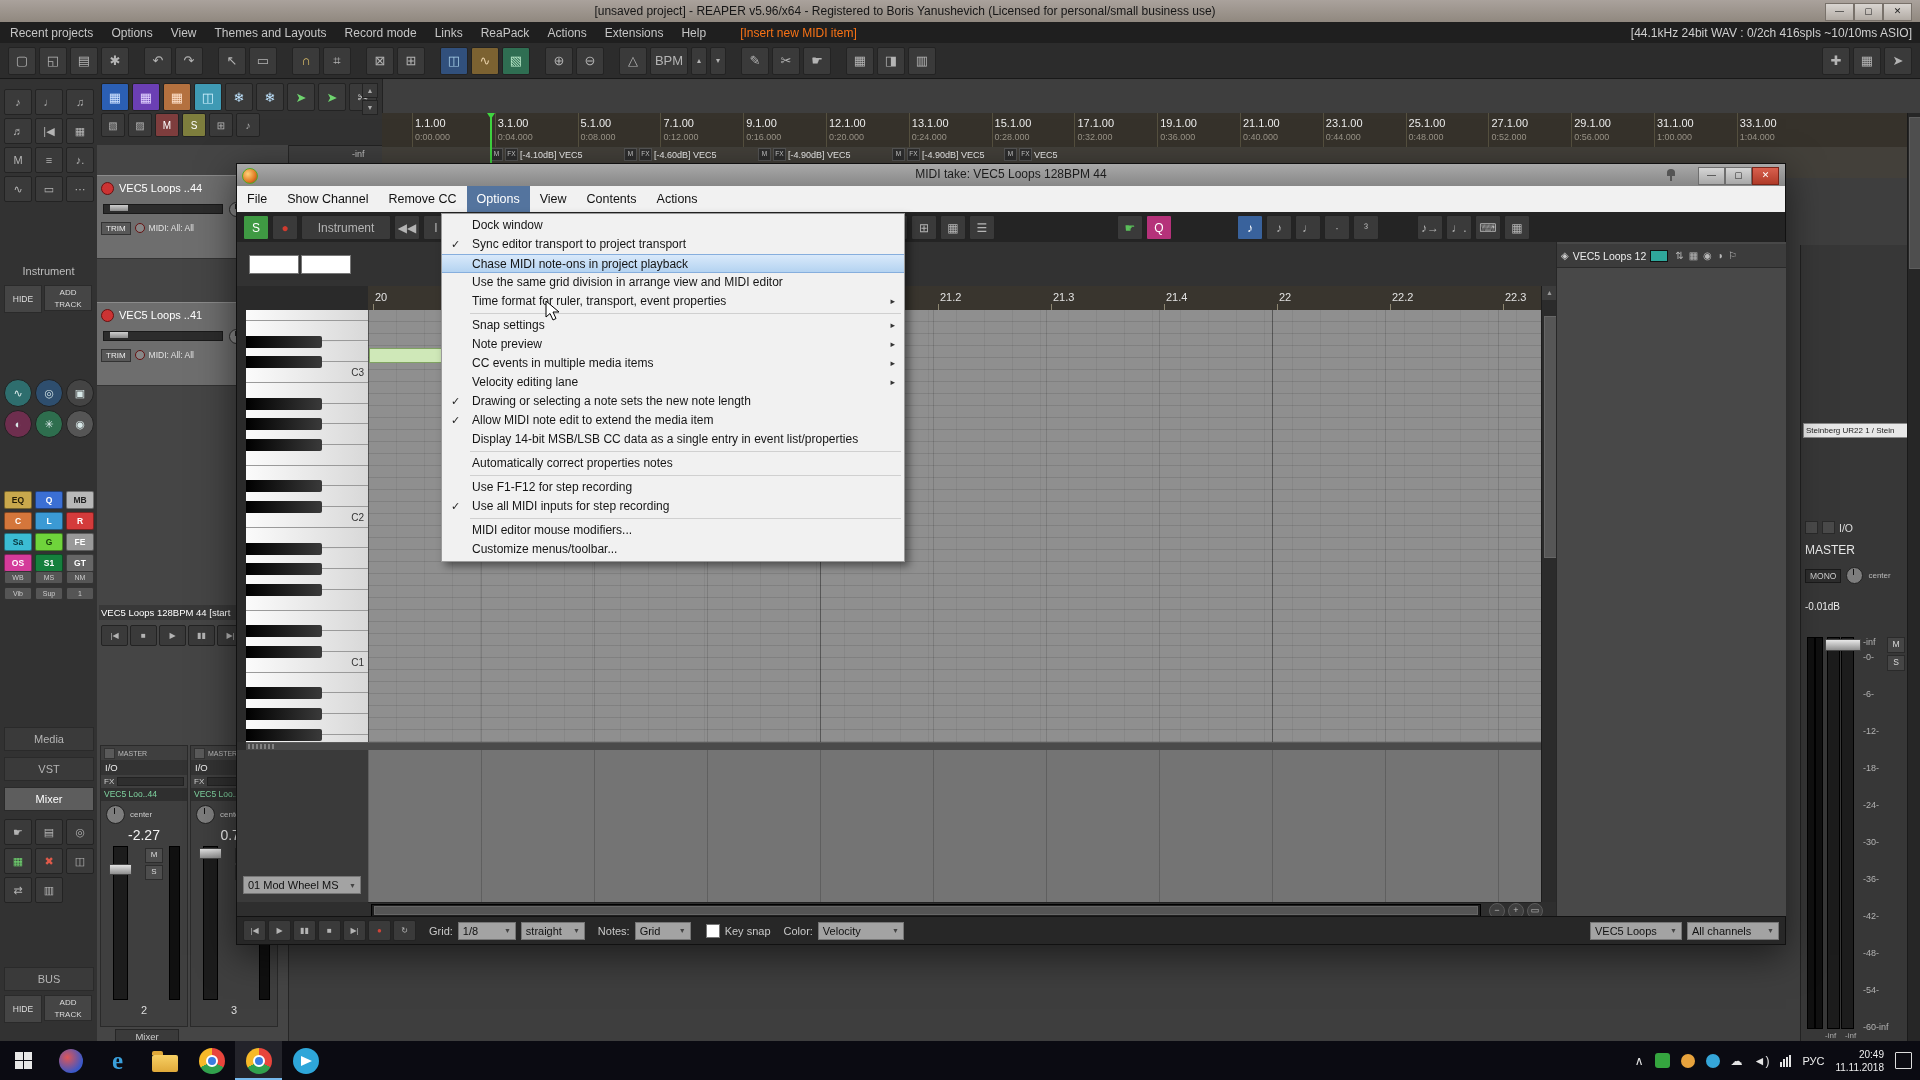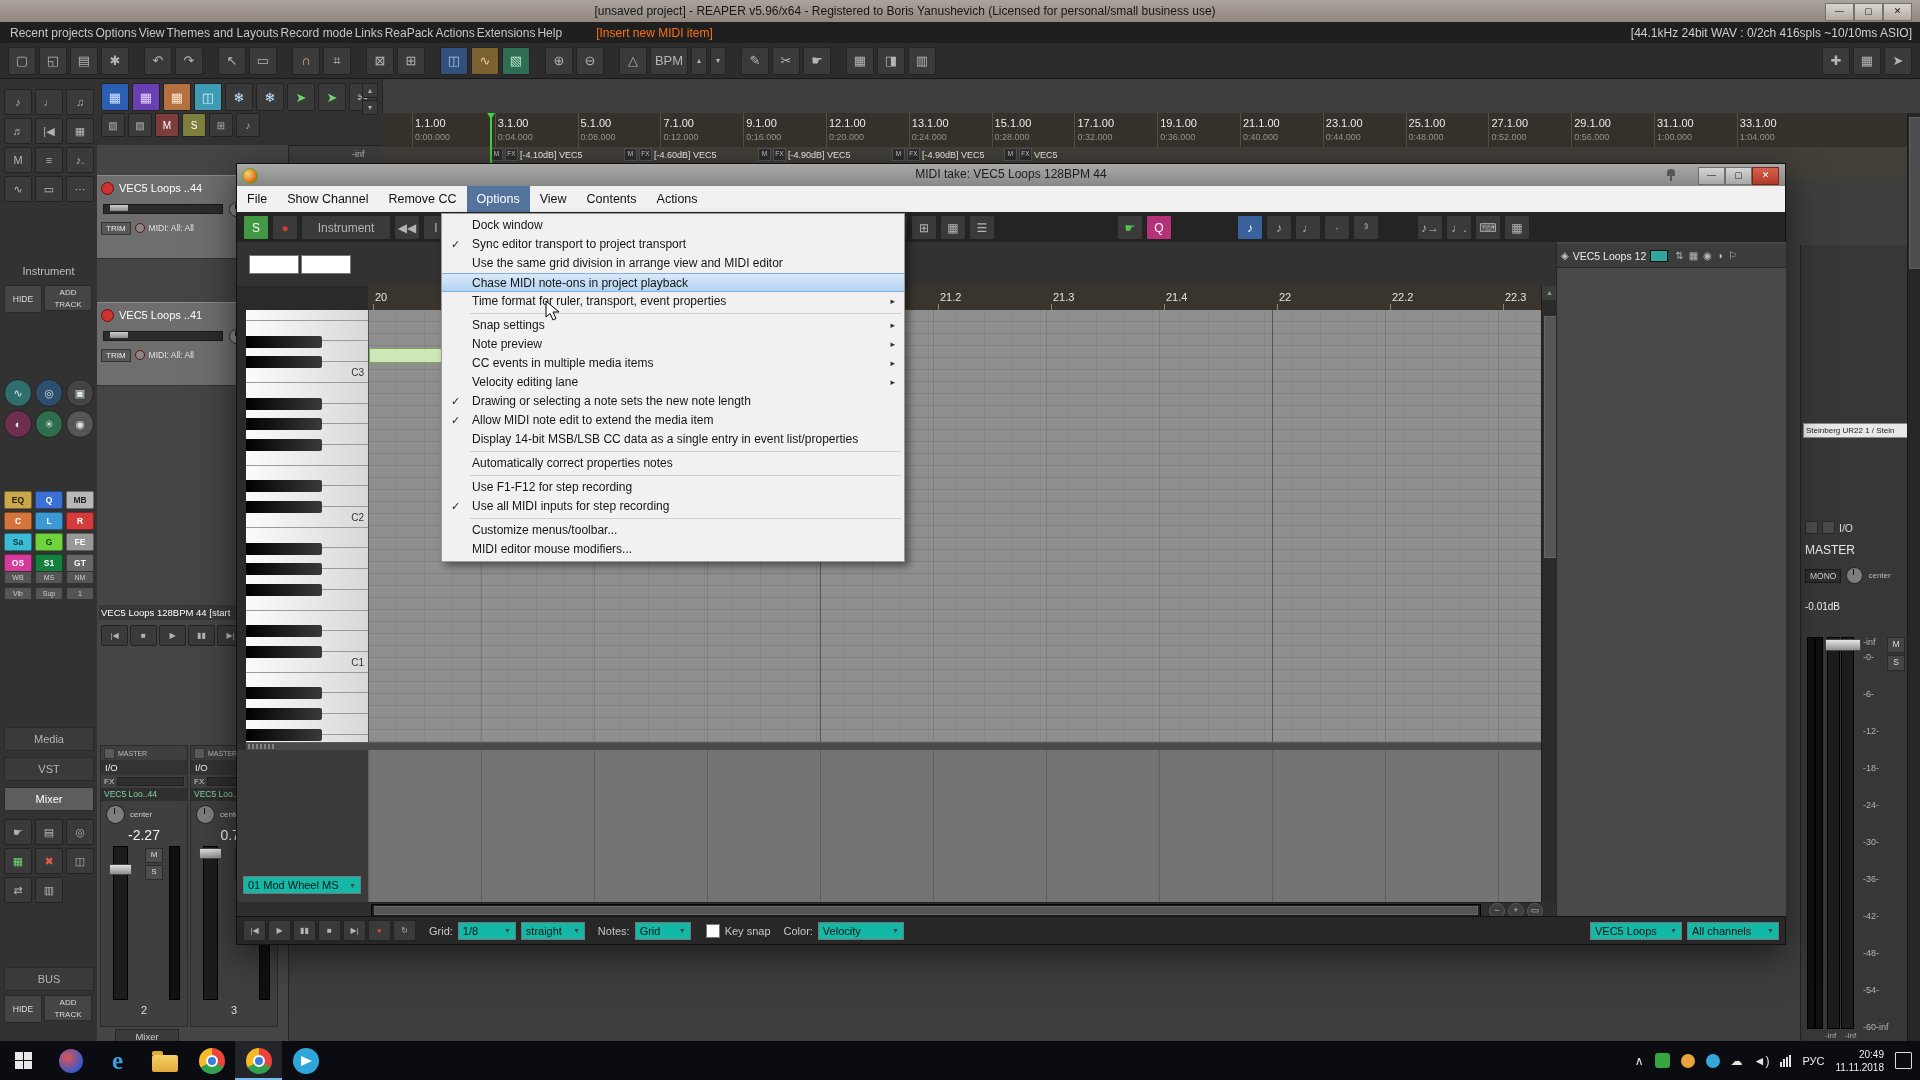--- a/index.html
+++ b/index.html
@@ -6,21 +6,21 @@
   #screen{position:relative;width:1920px;height:1080px;overflow:hidden;background:#3e3e3e;
           font-family:"Liberation Sans",sans-serif;color:#ccc;-webkit-font-smoothing:antialiased;}
   .abs{position:absolute;}
   
   #titlebar{left:0;top:0;width:1920px;height:22px;background:linear-gradient(#aaa29c,#90887f);}
   #titlebar .t{position:absolute;left:0;right:110px;top:4px;text-align:center;font-size:12px;color:#161616;white-space:nowrap;}
   .winbtn{position:absolute;top:3px;width:27px;height:16px;background:linear-gradient(#d9d5d1,#b2aba4);
           border:1px solid #78716a;font-size:9px;line-height:14px;text-align:center;color:#222;}
   #menubar{left:0;top:22px;width:1920px;height:21px;background:#1f1f1f;display:flex;align-items:center;
            font-size:12px;color:#c6c6c6;padding-left:10px;box-sizing:border-box;}
-  #menubar-items{display:flex;gap:2px;}
+  #menubar-items{display:flex;gap:18px;}
   #menubar-items span{cursor:default;}
   #insert-hint{margin-left:34px;color:#f97316;}
   #audio-status{margin-left:auto;margin-right:8px;color:#cfcfcf;}
   #maintoolbar{left:0;top:43px;width:1920px;height:36px;background:#2c2c2c;border-bottom:1px solid #191919;
                display:flex;align-items:center;padding:0 8px;gap:3px;box-sizing:border-box;}
   .icobtn{width:26px;height:26px;background:#3a3a3a;border:1px solid #232323;border-radius:2px;flex:none;
           display:flex;align-items:center;justify-content:center;font-size:13px;color:#b4b4b4;}
   .icobtn.small{width:14px;height:26px;font-size:8px;}
   .tsep{width:9px;flex:none;}
   #maintoolbar-right{margin-left:auto;display:flex;gap:3px;}
@@ -178,21 +178,21 @@
   #pane-entry .nm{font-size:10.5px;color:#ececec;white-space:nowrap;}
   #pane-entry .sw{width:16px;height:10px;background:#2fa79b;border:1px solid #111;flex:none;}
   #pane-entry .pi{font-size:10px;color:#b8b8b8;margin-left:1px;}
   #me-splitter{position:absolute;left:9px;top:578px;width:1295px;height:8px;background:#4a4a4a;border-top:1px solid #5c5c5c;}
   #me-splitter .grip{position:absolute;left:2px;top:1px;width:28px;height:5px;
       background:repeating-linear-gradient(90deg,#818181 0 2px,transparent 2px 4px);}
   #cc-gutter{position:absolute;left:0;top:586px;width:131px;height:152px;background:#3a3a3a;}
   #cc-lane{position:absolute;left:131px;top:586px;width:1173px;height:152px;
            background:repeating-linear-gradient(90deg, rgba(0,0,0,0.18) 0 1px, transparent 1px 113px),#747474;
            border-bottom:1px solid #222;}
-  .sel{background:#14b8a6;border:1px solid #767676;height:18px;font-size:11px;color:#111;display:flex;
+  .sel{background:#a3a3a3;border:1px solid #767676;height:18px;font-size:11px;color:#111;display:flex;
        align-items:center;padding:0 4px;gap:4px;box-sizing:border-box;white-space:nowrap;}
   .sel .arr{margin-left:auto;font-size:7px;color:#444;}
   #cc-select{position:absolute;left:6px;top:712px;width:118px;}
   #me-hscroll{position:absolute;left:134px;top:740px;width:1108px;height:11px;background:#1e1e1e;border:1px solid #000;}
   #me-hscroll .thumb{position:absolute;left:2px;top:1px;right:2px;height:7px;background:#555;
       border:1px solid #666;}
   #me-zoom{position:absolute;left:1252px;top:739px;display:flex;gap:3px;}
   #me-zoom div{width:14px;height:14px;border-radius:50%;background:#3e3e3e;border:1px solid #5a5a5a;color:#bbb;
                font-size:9px;line-height:13px;text-align:center;}
   #me-bottombar{position:absolute;left:0;top:752px;width:100%;height:28px;background:#272727;border-top:1px solid #121212;
@@ -810,39 +810,39 @@
           <span>All channels</span>
             <span class="arr">▼</span>
         </div>
       </div>
     </div>
   </div>
 
   <div class="abs" id="options-menu">
       <div class="mi">Dock window</div>
       <div class="mi">Sync editor transport to project transport<span class="chk">✓</span></div>
+      <div class="mi hl">Chase MIDI note-ons in project playback</div>
       <div class="mi">Use the same grid division in arrange view and MIDI editor</div>
-      <div class="mi hl">Chase MIDI note-ons in project playback</div>
       <div class="mi">Time format for ruler, transport, event properties<span class="sub">▸</span></div>
       <div class="msep"></div>
       <div class="mi">Snap settings<span class="sub">▸</span></div>
       <div class="mi">Note preview<span class="sub">▸</span></div>
       <div class="mi">CC events in multiple media items<span class="sub">▸</span></div>
       <div class="mi">Velocity editing lane<span class="sub">▸</span></div>
       <div class="mi">Drawing or selecting a note sets the new note length<span class="chk">✓</span></div>
       <div class="mi">Allow MIDI note edit to extend the media item<span class="chk">✓</span></div>
       <div class="mi">Display 14-bit MSB/LSB CC data as a single entry in event list/properties</div>
       <div class="msep"></div>
       <div class="mi">Automatically correct properties notes</div>
       <div class="msep"></div>
       <div class="mi">Use F1-F12 for step recording</div>
       <div class="mi">Use all MIDI inputs for step recording<span class="chk">✓</span></div>
       <div class="msep"></div>
+      <div class="mi">MIDI editor mouse modifiers...</div>
       <div class="mi">Customize menus/toolbar...</div>
-      <div class="mi">MIDI editor mouse modifiers...</div>
     </div>
 
   <div class="abs" id="cursor">
     <svg width="16" height="22" viewBox="0 0 16 22">
         <path d="M1,1 L1,17 L5,13.5 L8,20 L11,18.5 L8,12 L14,12 Z" fill="#fff" stroke="#000" stroke-width="1"></path>
       </svg>
   </div>
 
   <div class="abs" id="taskbar">
     <div id="taskbar-apps" style="display:flex;">

